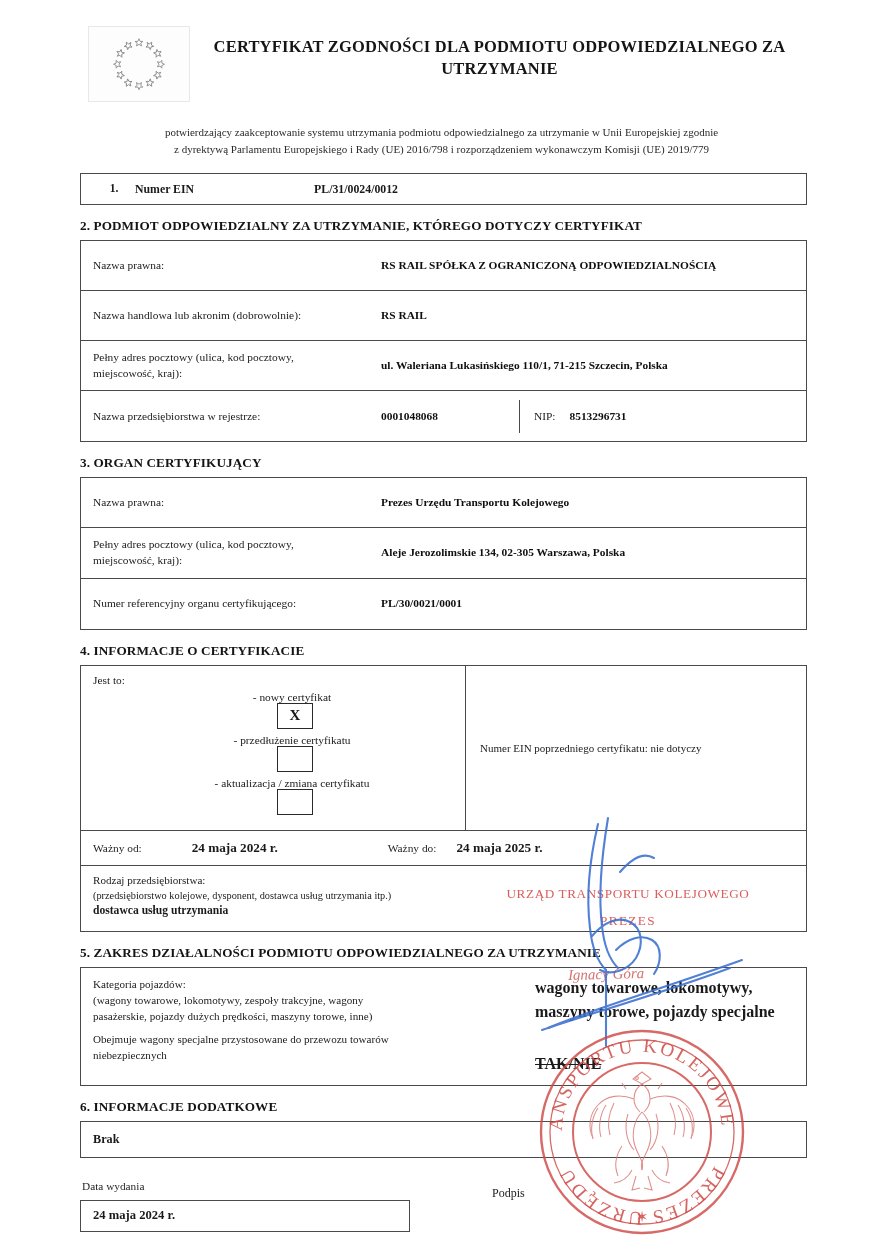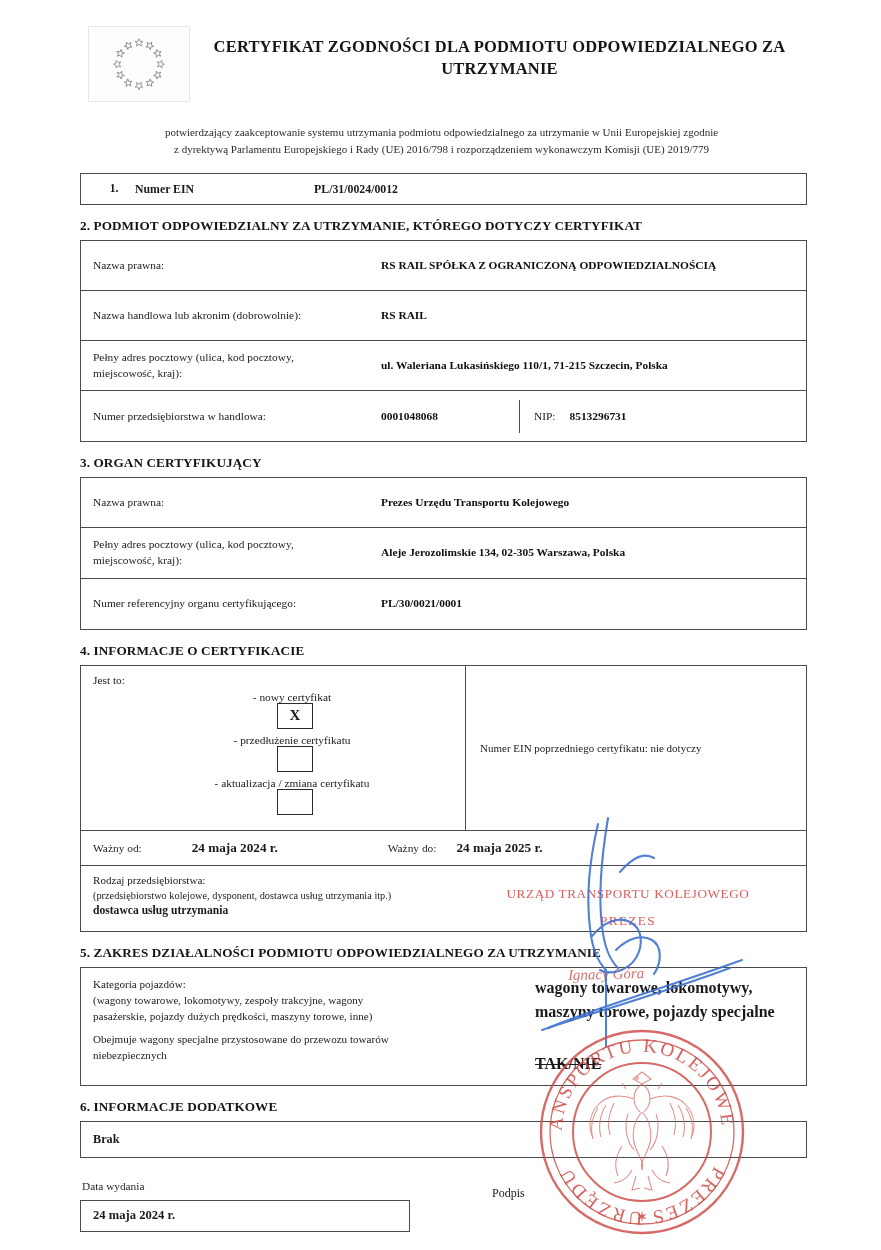--- a/index.html
+++ b/index.html
@@ -224,21 +224,21 @@
     </div>
     <div class="row r-tall">
       <div class="cell c-label">Nazwa handlowa lub akronim (dobrowolnie):</div>
       <div class="cell c-value value">RS RAIL</div>
     </div>
     <div class="row r-tall">
       <div class="cell c-label">Pełny adres pocztowy (ulica, kod pocztowy, miejscowość, kraj):</div>
       <div class="cell c-value value">ul. Waleriana Lukasińskiego 110/1, 71-215 Szczecin, Polska</div>
     </div>
     <div class="row r-tall">
-      <div class="cell c-label">Numer przedsiębiorstwa w handlowa:</div>
+      <div class="cell c-label">Nazwa przedsiębiorstwa w rejestrze:</div>
       <div class="nip-split">
         <div class="cell nip-left value">0001048068</div>
         <div class="nip-right">
           <span style="font-size:11.4px;">NIP:</span>
           <span class="value" style="font-size:11.4px;">8513296731</span>
         </div>
       </div>
     </div>
   </div>
 

